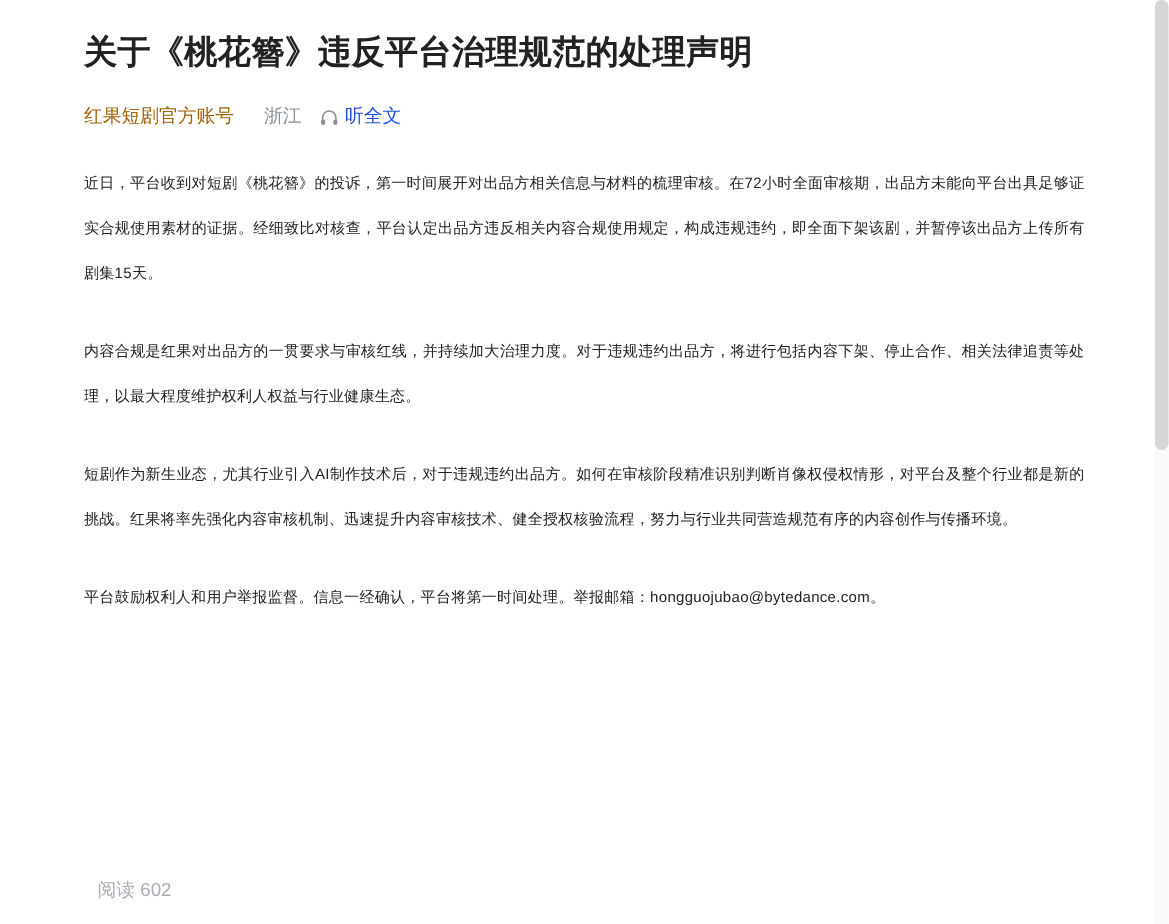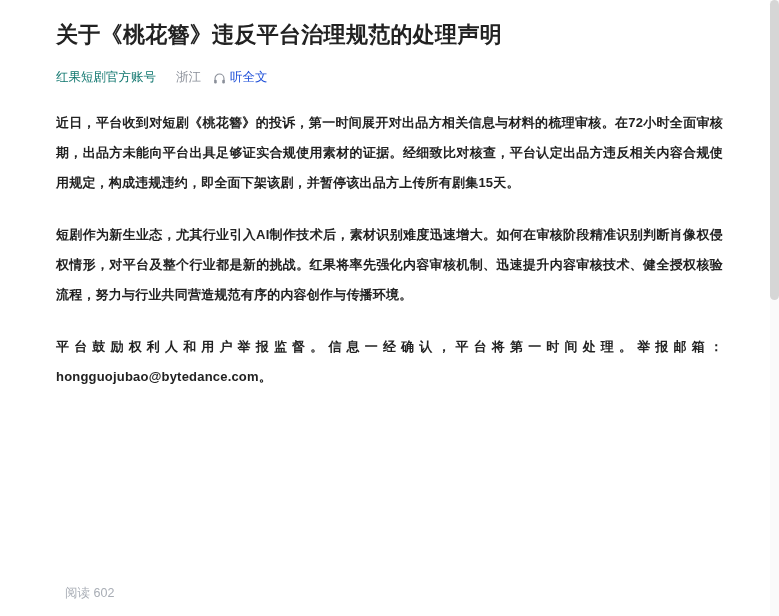--- a/index.html
+++ b/index.html
@@ -31,48 +31,47 @@
   }
   .meta {
     display: flex;
     align-items: center;
     font-size: 12.5px;
     color: #8a8f99;
     margin-bottom: 22px;
     line-height: 18px;
   }
   .meta .author {
-    color: #0f766e;
+    color: #a16207;
   }
   .meta .sep {
     display: inline-block;
     width: 10px;
   }
   .meta .listen {
     display: flex;
     align-items: center;
     color: #1d4ed8;
     margin-left: 12px;
   }
   .meta .listen .hp-icon {
     display: inline-block;
     width: 13px;
     height: 13px;
     margin-right: 4px;
     position: relative;
     top: 1px;
   }
   .body p {
-    font-size: 13px;
+    font-size: 10px;
     line-height: 30px;
     color: #222222;
     margin: 0 0 22px 0;
     letter-spacing: 0.2px;
     text-align: justify;
-    font-weight: bold;
   }
   .body p:last-child {
     margin-bottom: 0;
   }
   .footer {
     position: absolute;
     left: 65px;
     bottom: 14px;
     font-size: 12.5px;
     color: #a8adb5;
@@ -114,21 +113,22 @@
           <rect x="1.4" y="9.4" width="3.2" height="4.6" rx="1.5" fill="#8a8f99"></rect>
           <rect x="11.4" y="9.4" width="3.2" height="4.6" rx="1.5" fill="#8a8f99"></rect>
         </svg>
       </span>
       <span>听全文</span>
     </span>
   </div>
 
   <div class="body">
     <p>近日，平台收到对短剧《桃花簪》的投诉，第一时间展开对出品方相关信息与材料的梳理审核。在72小时全面审核期，出品方未能向平台出具足够证实合规使用素材的证据。经细致比对核查，平台认定出品方违反相关内容合规使用规定，构成违规违约，即全面下架该剧，并暂停该出品方上传所有剧集15天。</p>
-    <p>短剧作为新生业态，尤其行业引入AI制作技术后，素材识别难度迅速增大。如何在审核阶段精准识别判断肖像权侵权情形，对平台及整个行业都是新的挑战。红果将率先强化内容审核机制、迅速提升内容审核技术、健全授权核验流程，努力与行业共同营造规范有序的内容创作与传播环境。</p>
+    <p>内容合规是红果对出品方的一贯要求与审核红线，并持续加大治理力度。对于违规违约出品方，将进行包括内容下架、停止合作、相关法律追责等处理，以最大程度维护权利人权益与行业健康生态。</p>
+    <p>短剧作为新生业态，尤其行业引入AI制作技术后，对于违规违约出品方。如何在审核阶段精准识别判断肖像权侵权情形，对平台及整个行业都是新的挑战。红果将率先强化内容审核机制、迅速提升内容审核技术、健全授权核验流程，努力与行业共同营造规范有序的内容创作与传播环境。</p>
     <p>平台鼓励权利人和用户举报监督。信息一经确认，平台将第一时间处理。举报邮箱：hongguojubao@bytedance.com。</p>
   </div>
 
   <div class="footer">阅读 602</div>
 
   <div class="scrollbar-track">
     <div class="scrollbar-thumb"></div>
   </div>
 
 </div>

